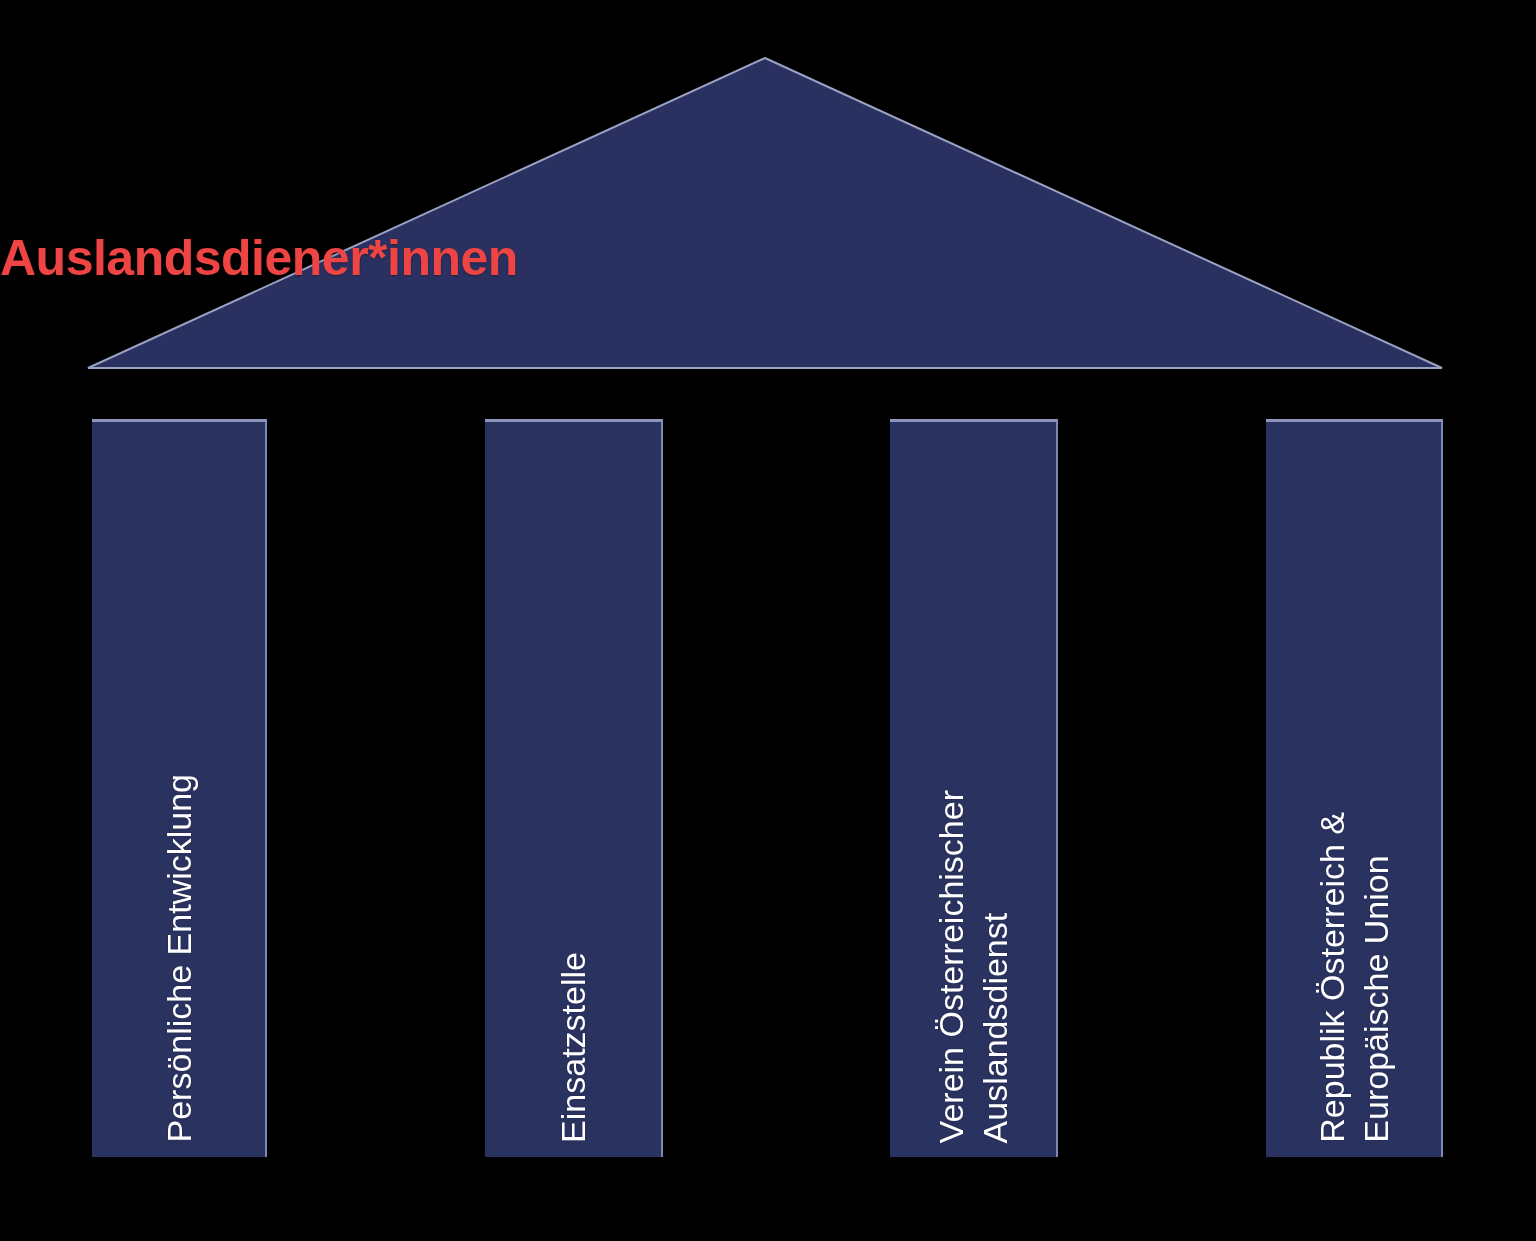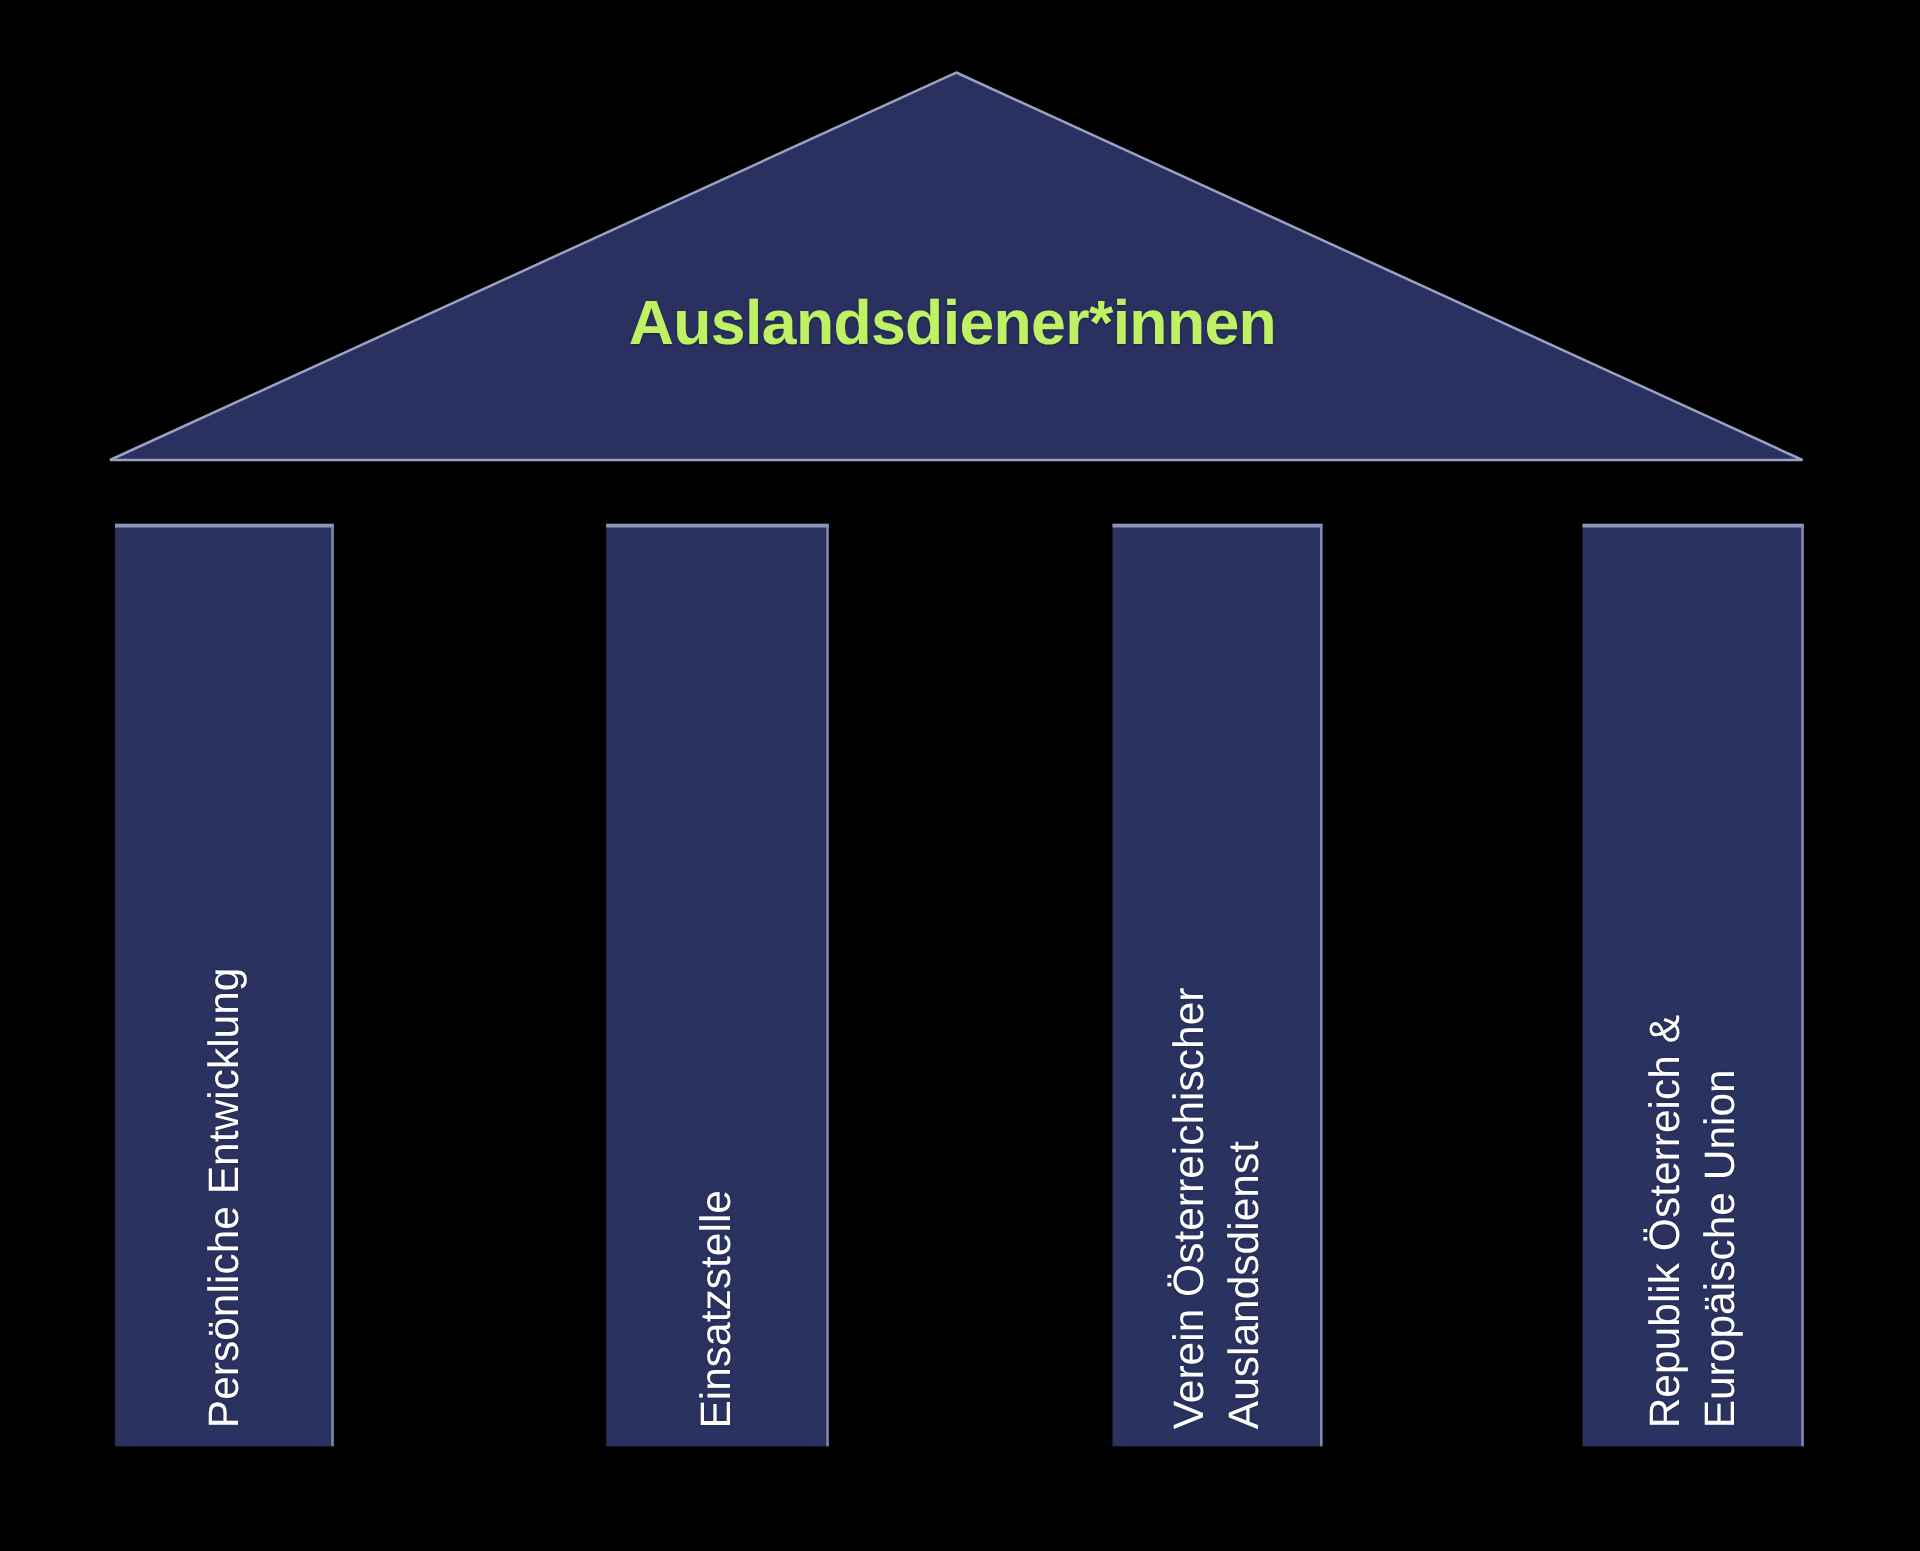--- a/index.html
+++ b/index.html
@@ -32,22 +32,21 @@
     display: block;
     width: 1536px;
     height: 400px;
   }
 
   .pediment-title {
     position: absolute;
     left: 0;
     top: 230px;
     width: 1524px;
-    text-align: center;
-    color: #bef264;
+    color: #ef4444;
     font-size: 50px;
     font-weight: bold;
     letter-spacing: -0.5px;
     line-height: 56px;
     white-space: nowrap;
     font-family: "Liberation Sans", sans-serif;
     text-shadow: 0 1px 2px rgba(0,0,0,0.35);
   }
 
   

